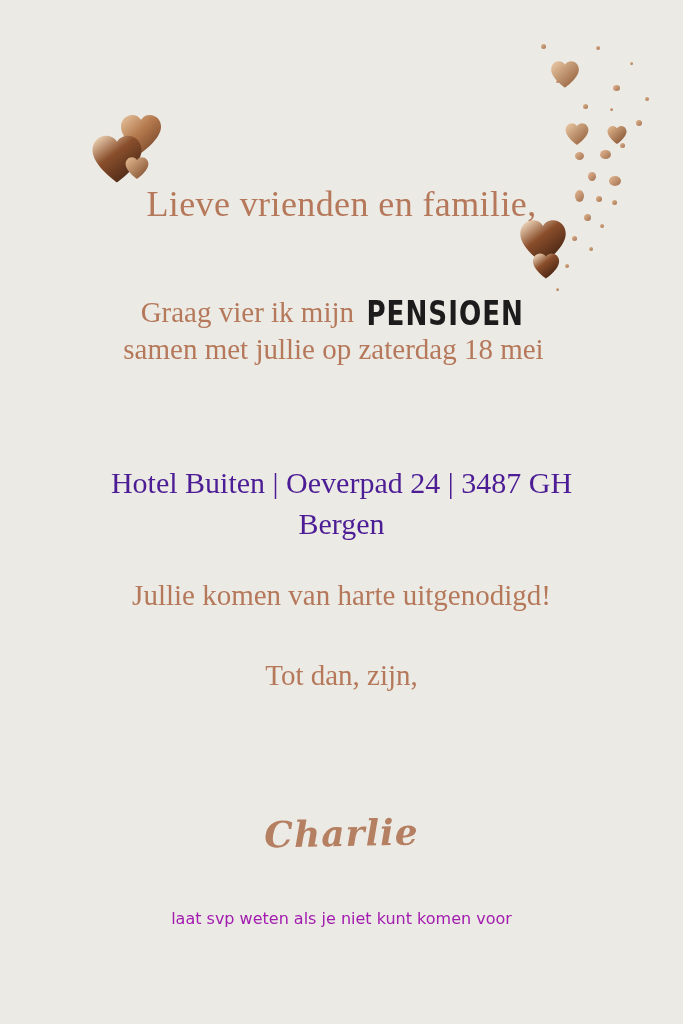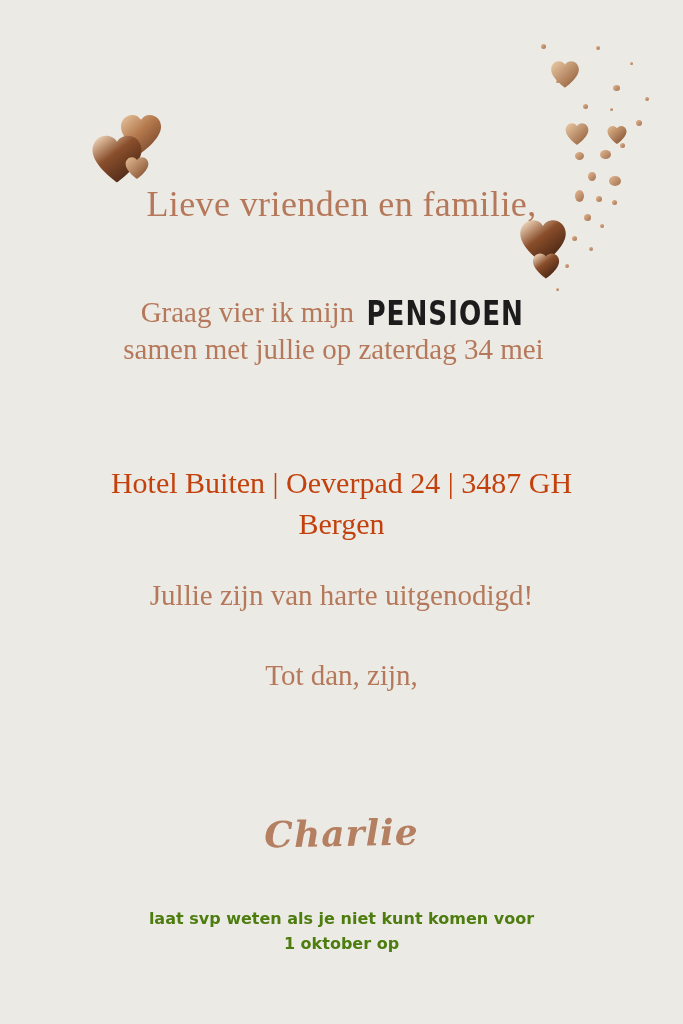--- a/index.html
+++ b/index.html
@@ -87,21 +87,21 @@
     top: 1px;
   }
 
   .block-venue {
     position: absolute;
     top: 462px;
     left: 0;
     right: 0;
     font-size: 30px;
     line-height: 41px;
-    color: #c2410c;
+    color: #4c1d95;
   }
 
   .line-welcome {
     position: absolute;
     top: 579px;
     left: 0;
     right: 0;
     font-size: 29px;
     color: #b5785a;
   }
@@ -130,22 +130,21 @@
   }
 
   .rsvp {
     position: absolute;
     top: 906px;
     left: 0;
     right: 0;
     font-family: "DejaVu Sans", sans-serif;
     font-size: 16px;
     line-height: 25px;
-    color: #4d7c0f;
-    font-weight: bold;
+    color: #a21caf;
   }
   .rsvp div { white-space: nowrap; }
 </style>
 </head>
 <body>
 
 <div class="card">
 
   <div class="deco">
 
@@ -257,33 +256,32 @@
 
   <div class="content">
 
     <div class="line-greeting">Lieve vrienden en familie,</div>
 
     <div class="block-invite">
       <div class="row1">
         <span>Graag vier ik mijn</span>
         <span class="highlight">PENSIOEN</span>
       </div>
-      <div>samen met jullie op zaterdag 34 mei</div>
+      <div>samen met jullie op zaterdag 18 mei</div>
     </div>
 
     <div class="block-venue">
       <div>Hotel Buiten | Oeverpad 24 | 3487 GH</div>
       <div>Bergen</div>
     </div>
 
-    <div class="line-welcome">Jullie zijn van harte uitgenodigd!</div>
+    <div class="line-welcome">Jullie komen van harte uitgenodigd!</div>
 
     <div class="line-signoff">Tot dan, zijn,</div>
 
     <div class="signature">Charlie</div>
 
     <div class="rsvp">
       <div>laat svp weten als je niet kunt komen voor</div>
-      <div>1 oktober op</div>
     </div>
 
   </div>
 </div>
 
 </body></html>

